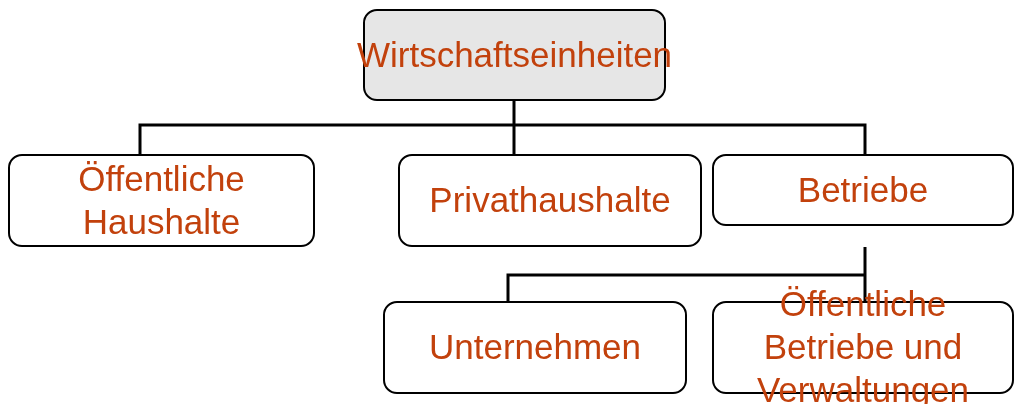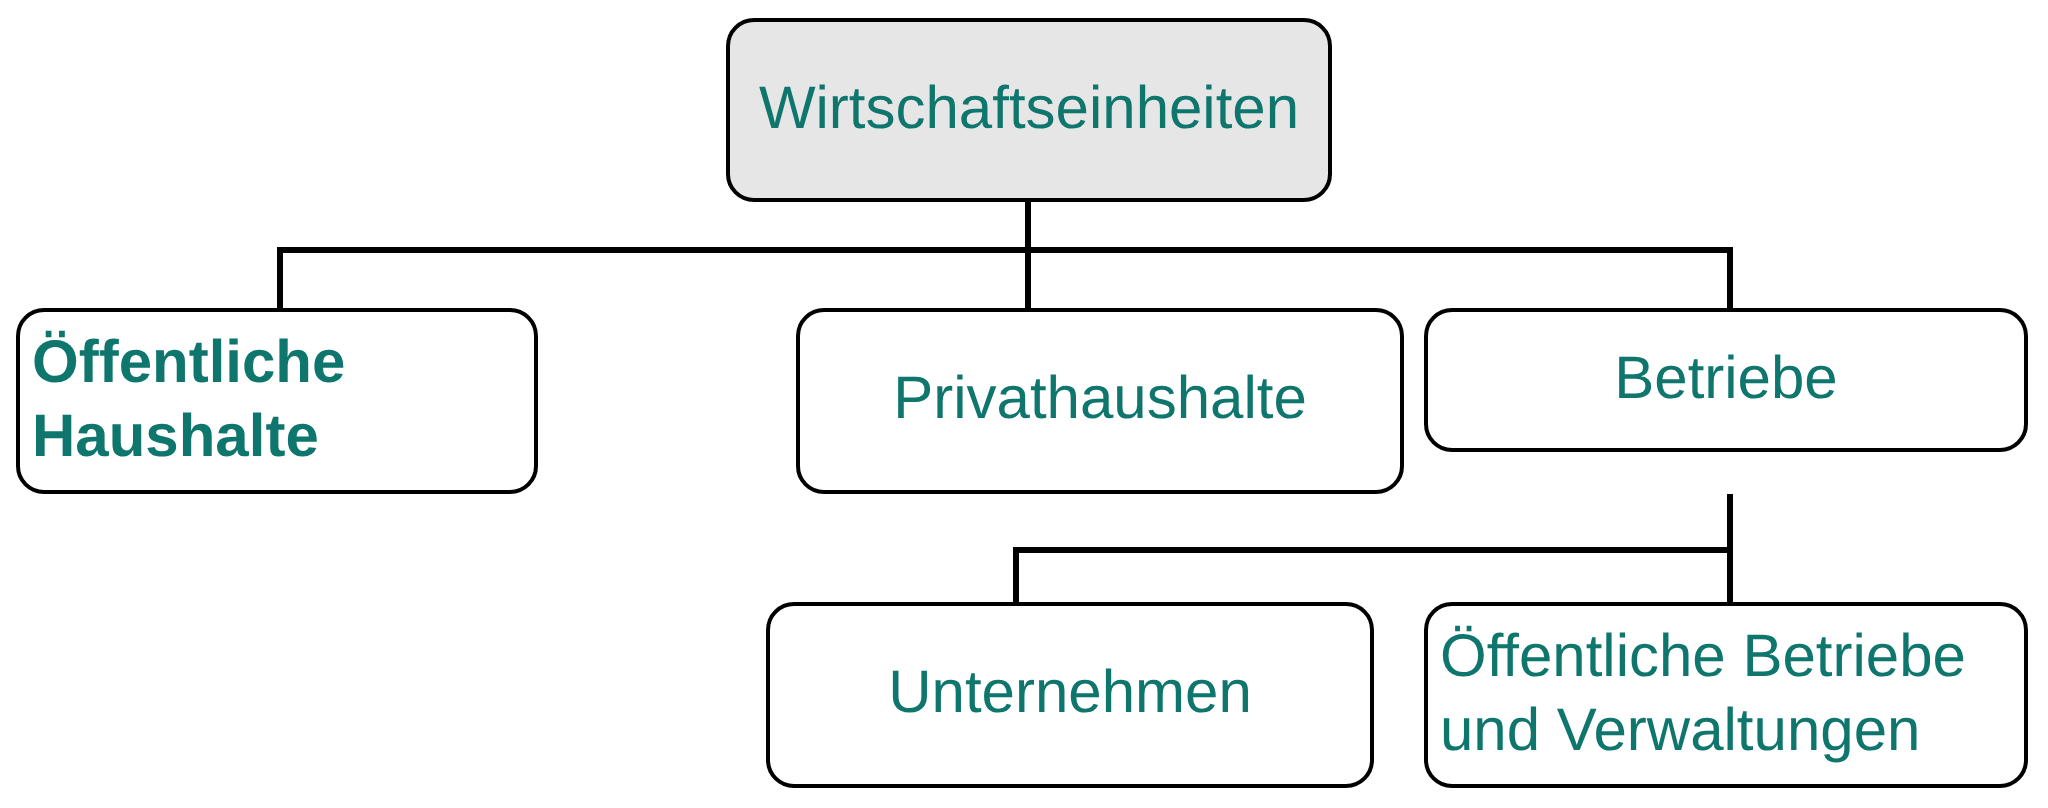--- a/index.html
+++ b/index.html
@@ -21,25 +21,26 @@
     top: 0;
     width: 1024px;
     height: 404px;
   }
   .node {
     position: absolute;
     box-sizing: border-box;
     border: 2px solid #000000;
     border-radius: 14px;
     background: #ffffff;
-    color: #0f766e;
+    color: #c2410c;
     display: flex;
     align-items: center;
     justify-content: center;
-    font-size: 30px;
+    text-align: center;
+    font-size: 35px;
     line-height: 1.22;
     padding: 0 6px;
   }
   .node.root {
     background: #e6e6e6;
   }
   .node-label {
     display: block;
   }
 </style>
@@ -50,21 +51,21 @@
 
   <svg class="edges" width="1024" height="404" viewBox="0 0 1024 404" xmlns="http://www.w3.org/2000/svg" aria-hidden="true">
     <path d="M140,154 V125 H865 V154 M514,101 V154" fill="none" stroke="#000000" stroke-width="3"></path>
     <path d="M865,247 V301 M508,301 V275 H865" fill="none" stroke="#000000" stroke-width="3"></path>
   </svg>
 
   <div class="node root" style="left:363px; top:9px; width:303px; height:92px;">
     <span class="node-label">Wirtschaftseinheiten</span>
   </div>
 
-  <div class="node" style="left:8px; top:154px; width:261px; height:93px;font-weight:bold;">
+  <div class="node" style="left:8px; top:154px; width:307px; height:93px;">
     <span class="node-label">Öffentliche Haushalte</span>
   </div>
 
   <div class="node" style="left:362px; top:154px; width:304px; height:93px;margin-left:36px;">
     <span class="node-label">Privathaushalte</span>
   </div>
 
   <div class="node" style="left:712px; top:154px; width:302px; height:72px;">
     <span class="node-label">Betriebe</span>
   </div>

